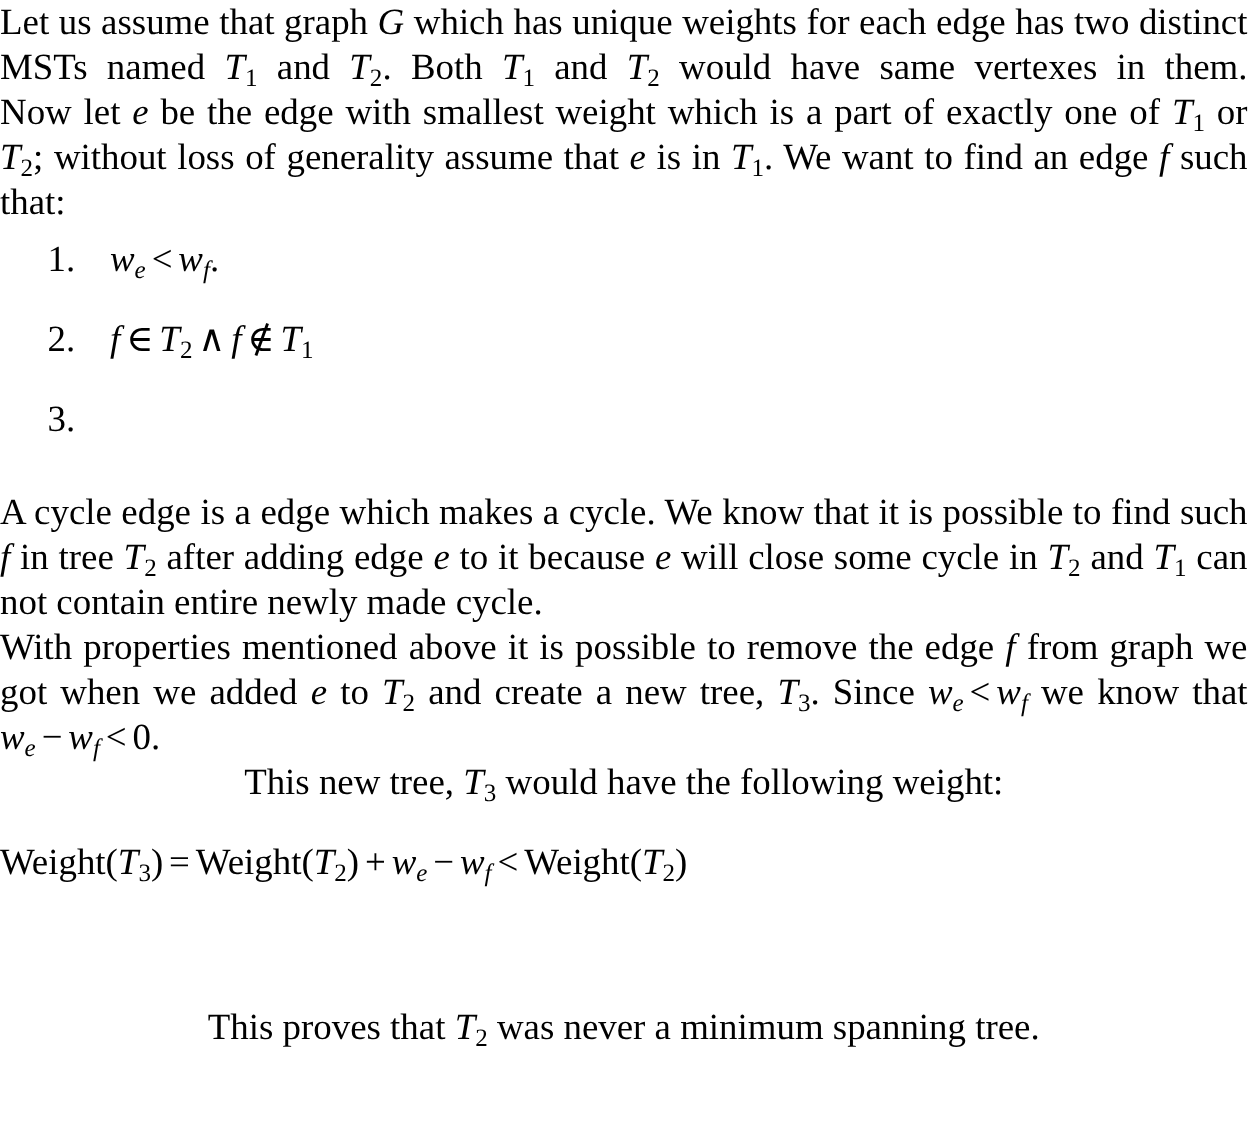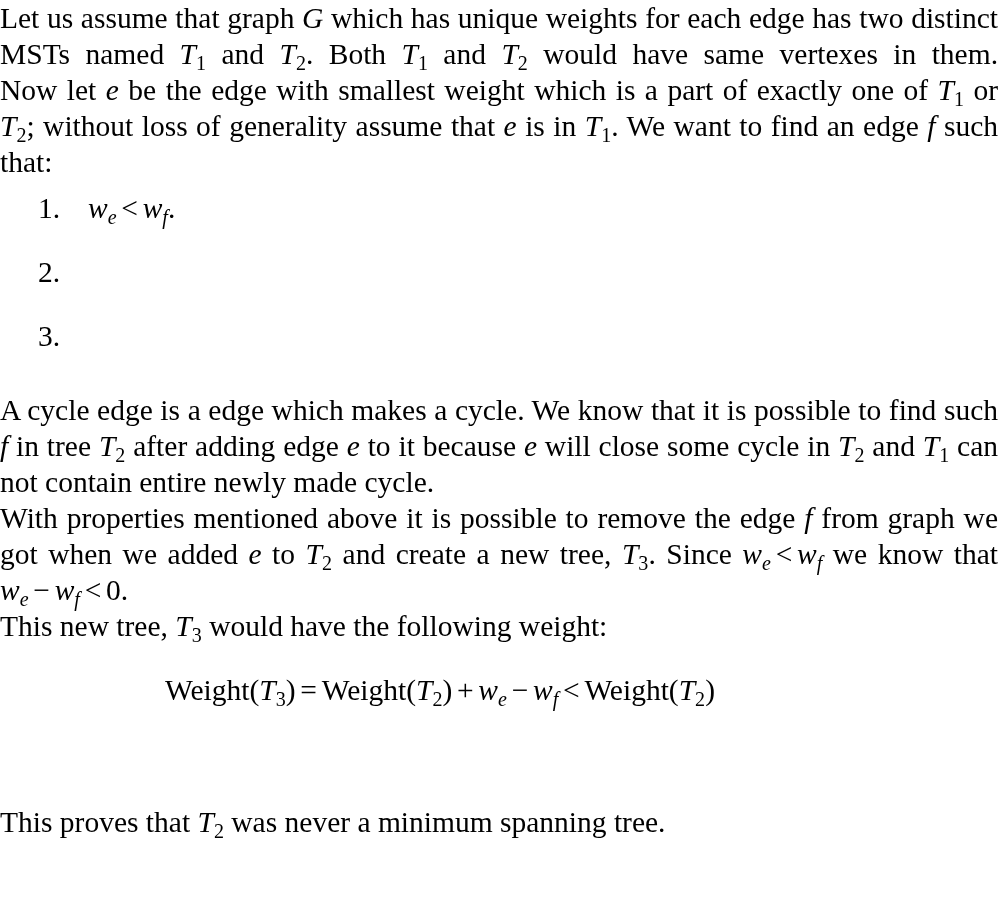--- a/index.html
+++ b/index.html
@@ -28,21 +28,21 @@
     text-align: justify;
     text-justify: inter-word;
     margin: 0;
     padding: 0;
     width: 998px;
   }
   .para.last-line-stretch {
     text-align-last: justify;
   }
   .para.natural {
-    text-align: left;
+    text-align: center;
   }
   .list {
     list-style: none;
     margin: 0;
     padding: 0;
   }
   .list-item {
     display: flex;
     align-items: baseline;
     font-size: 29.5px;
@@ -76,21 +76,21 @@
     font-style: italic;
   }
   .mop {
     font-style: normal;
     padding: 0 0.16em;
   }
   .mupright {
     font-style: normal;
   }
   .display-eq {
-    text-align: center;
+    text-align: left;
     font-size: 29.5px;
     line-height: 36px;
     width: 880px;
   }
   .eq-inner {
     display: inline-block;
     white-space: nowrap;
   }
   .spacer-sm { height: 10px; }
   .spacer-eq-top { height: 28px; }
@@ -109,20 +109,21 @@
 
   <ol class="list">
 
     <li class="list-item">
       <span class="list-marker">1.</span>
       <span class="list-body"><span class="mi"><span>w</span><sub class="it">e</sub></span><span class="mop">&lt;</span><span class="mi"><span>w</span><sub class="it">f</sub></span><span class="mupright">.</span></span>
     </li>
 
     <li class="list-item">
       <span class="list-marker">2.</span>
+      <span class="list-body"><span class="mi">f</span><span class="mop">∈</span><span class="mi"><span>T</span><sub>2</sub></span><span class="mop">∧</span><span class="mi">f</span><span class="mop">∉</span><span class="mi"><span>T</span><sub>1</sub></span></span>
     </li>
 
     <li class="list-item">
       <span class="list-marker">3.</span>
     </li>
 
   </ol>
 
   <div class="spacer-sm"></div>
 

